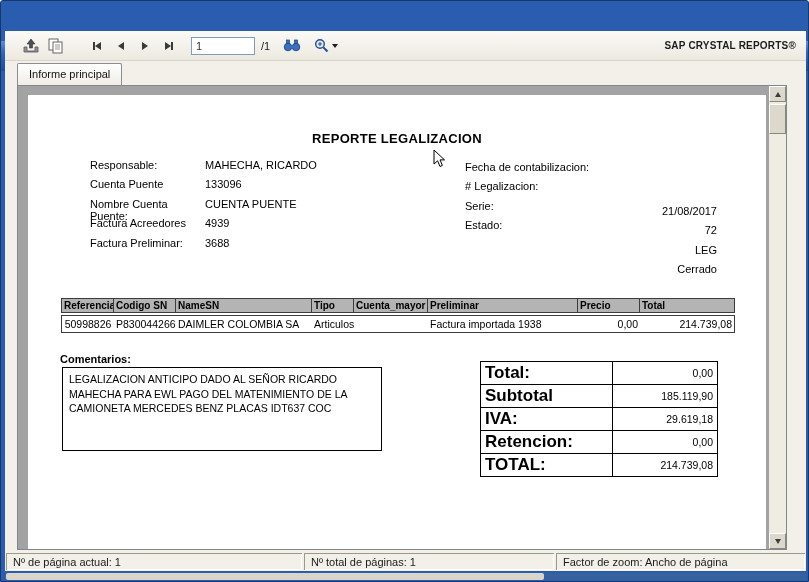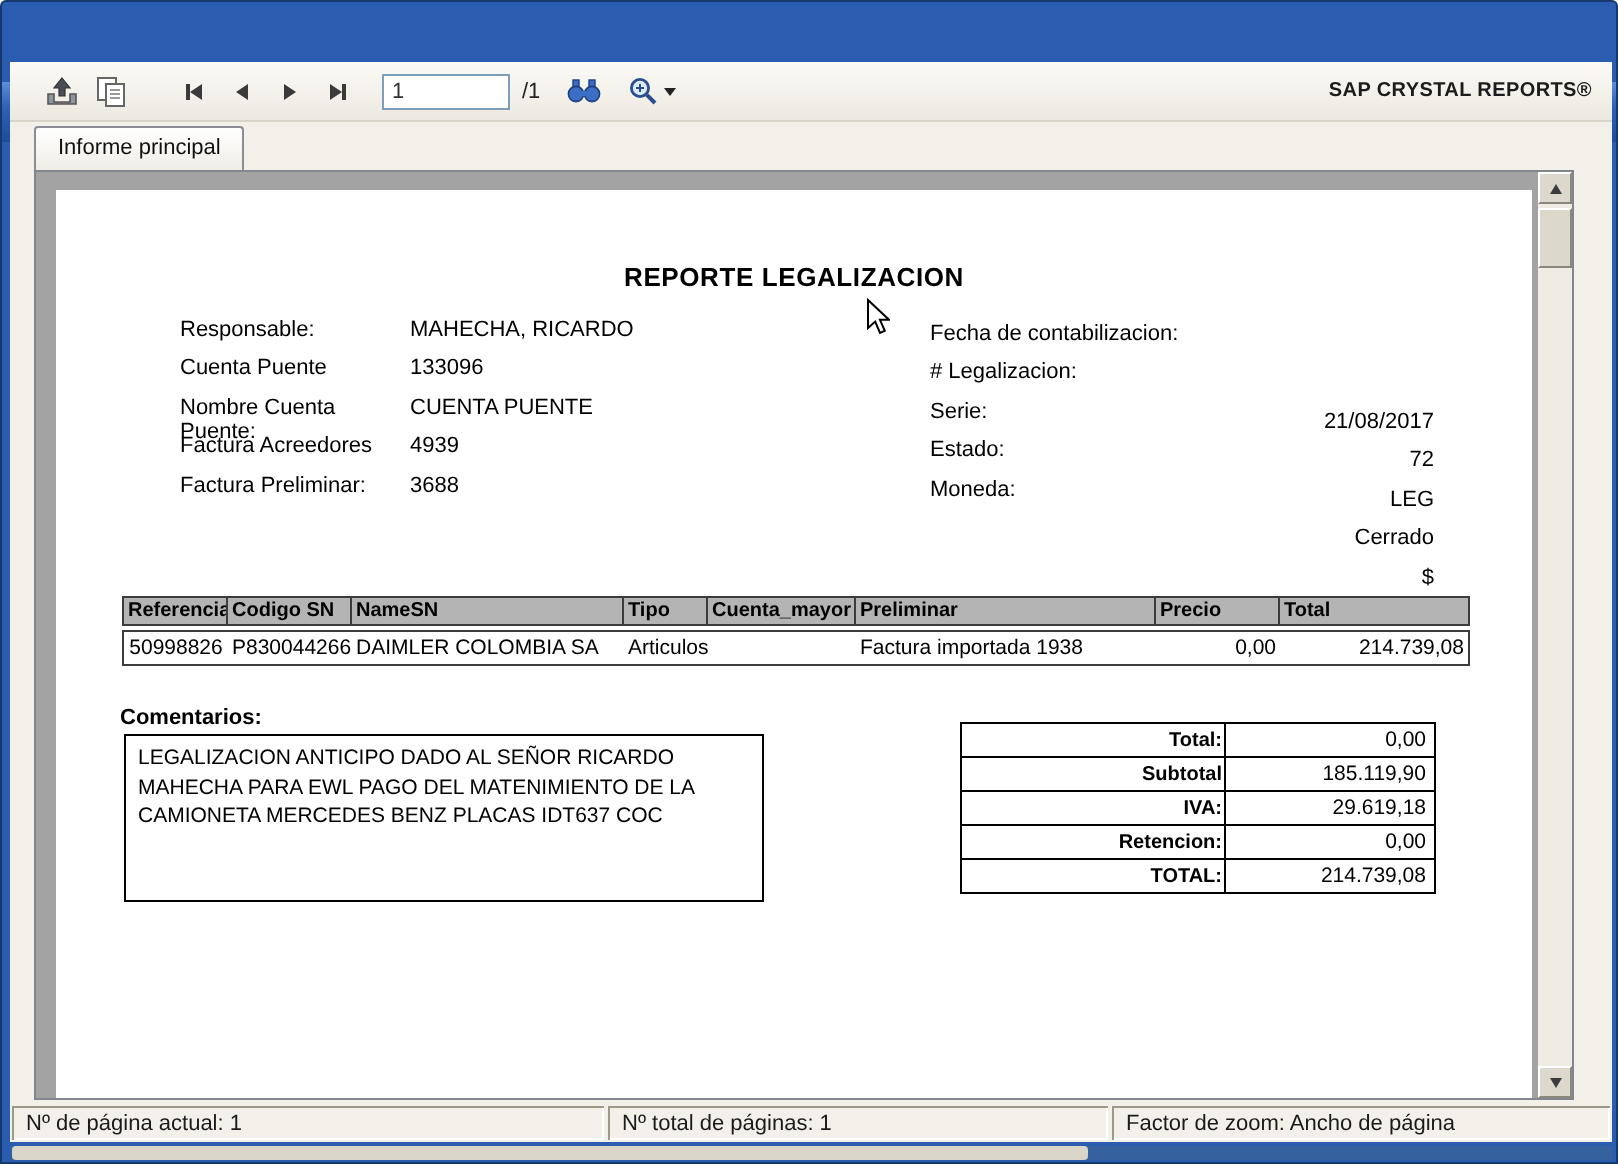--- a/index.html
+++ b/index.html
@@ -89,21 +89,21 @@
   .a-c{text-align:center}.a-r{text-align:right}
 
   .comments-label { position:absolute; left:32px; top:258px; font-size:11px; font-weight:bold; color:#000; }
   .comments-box {
     position:absolute; left:34px; top:272px; width:320px; height:84px;
     border:1px solid #000; padding:4px 6px; font-size:10.5px; line-height:1.4; color:#000; white-space:pre-line;
   }
 
   .totals { position:absolute; left:452px; top:266px; width:238px; border-collapse:collapse; }
   .totals td { border:1px solid #000; height:17px; }
-  .tlabel { width:132px; font-weight:bold; font-size:10px; padding-left:4px; color:#000;text-align:right; }
+  .tlabel { width:132px; font-weight:bold; font-size:17px; padding-left:4px; color:#000; }
   .tvalue { text-align:right; font-size:10.5px; padding-right:4px; color:#000; }
 
   
   .vscroll { position:absolute; right:0; top:0; width:17px; height:463px; background:#efece4; }
   .sbtn { position:absolute; left:0; width:17px; height:16px; background:#dcd8cc; border:1px solid; border-color:#fff #8a877c #8a877c #fff; display:flex; align-items:center; justify-content:center; }
   .sbtn.up { top:0; } .sbtn.down { bottom:0; }
   .tri-up { width:0;height:0;border-left:3.5px solid transparent;border-right:3.5px solid transparent;border-bottom:5px solid #3c3c3c; }
   .tri-down { width:0;height:0;border-left:3.5px solid transparent;border-right:3.5px solid transparent;border-top:5px solid #3c3c3c; }
   .vthumb { position:absolute; left:0; top:18px; width:17px; height:30px; background:#dcd8cc; border:1px solid; border-color:#fff #8a877c #8a877c #fff; }
 
@@ -230,21 +230,20 @@
             <div class="frow">
               <span class="flabel">Factura Preliminar:</span>
               <span class="fvalue">3688</span>
             </div>
           </div>
         <div class="right-fields">
             <div class="rrow"><span class="rlabel">Fecha de contabilizacion:</span><span class="rvalue">21/08/2017</span></div>
             <div class="rrow"><span class="rlabel"># Legalizacion:</span><span class="rvalue">72</span></div>
             <div class="rrow"><span class="rlabel">Serie:</span><span class="rvalue">LEG</span></div>
             <div class="rrow"><span class="rlabel">Estado:</span><span class="rvalue">Cerrado</span></div>
-            <div class="rrow"><span class="rlabel">Moneda:</span><span class="rvalue">$</span></div>
           </div>
 
         <div class="items-header">
             <span class="hcell c0">Referencia</span>
             <span class="hcell c1">Codigo SN</span>
             <span class="hcell c2">NameSN</span>
             <span class="hcell c3">Tipo</span>
             <span class="hcell c4">Cuenta_mayor</span>
             <span class="hcell c5">Preliminar</span>
             <span class="hcell c6">Precio</span>

